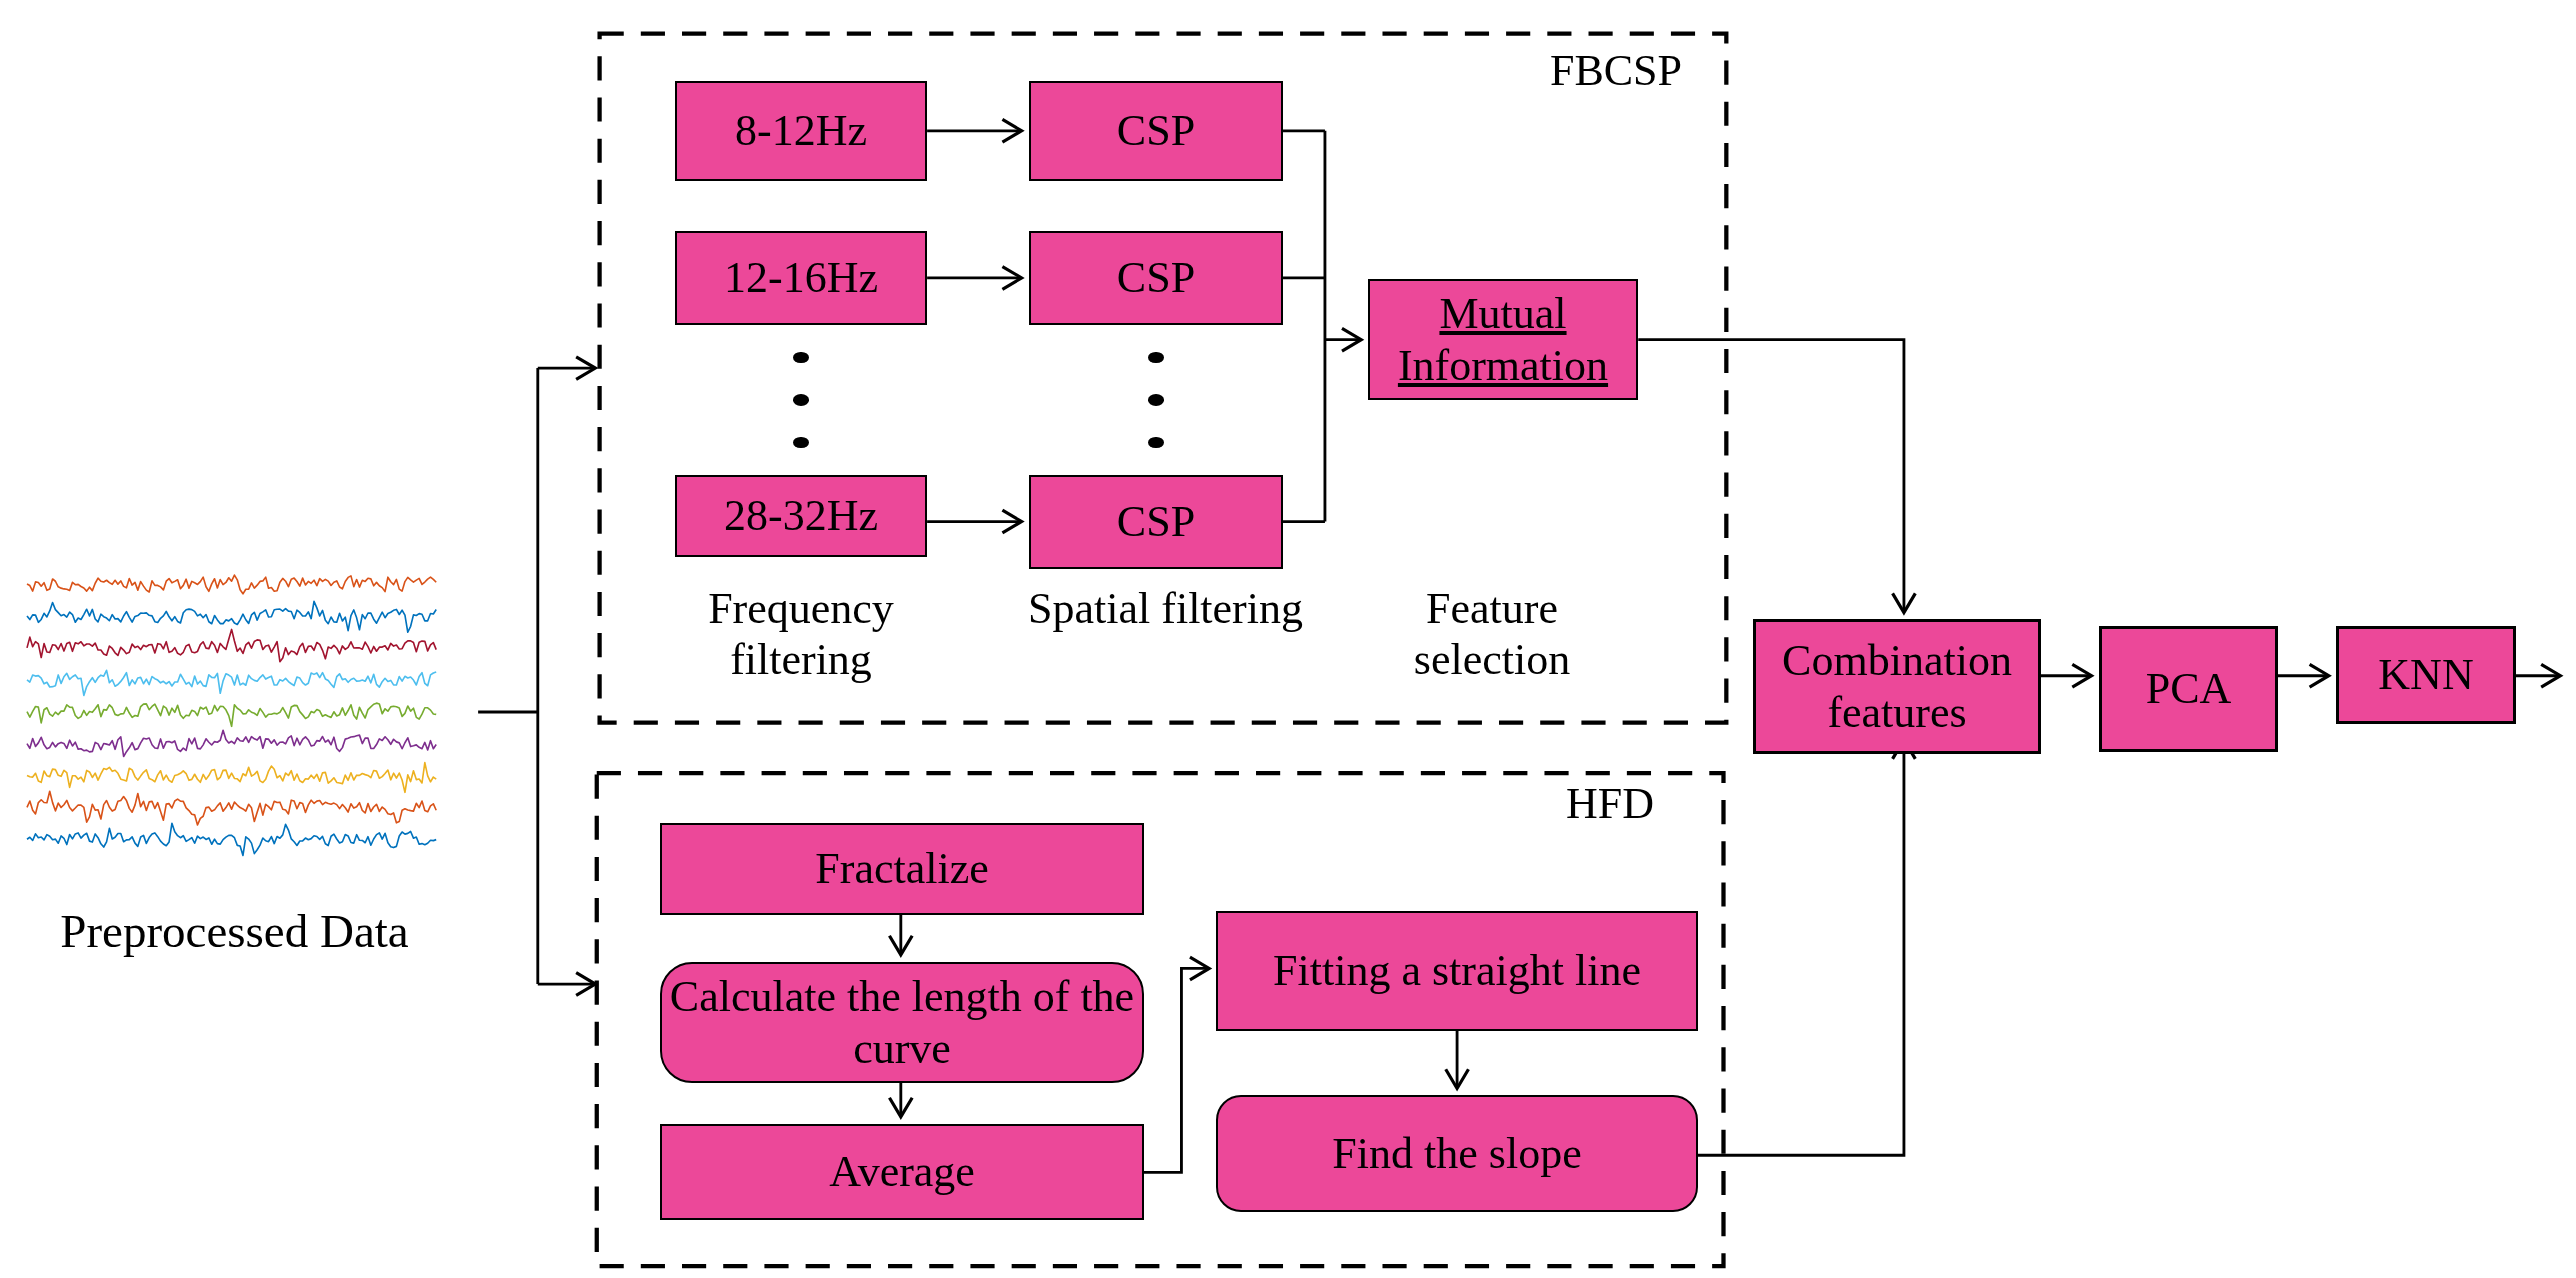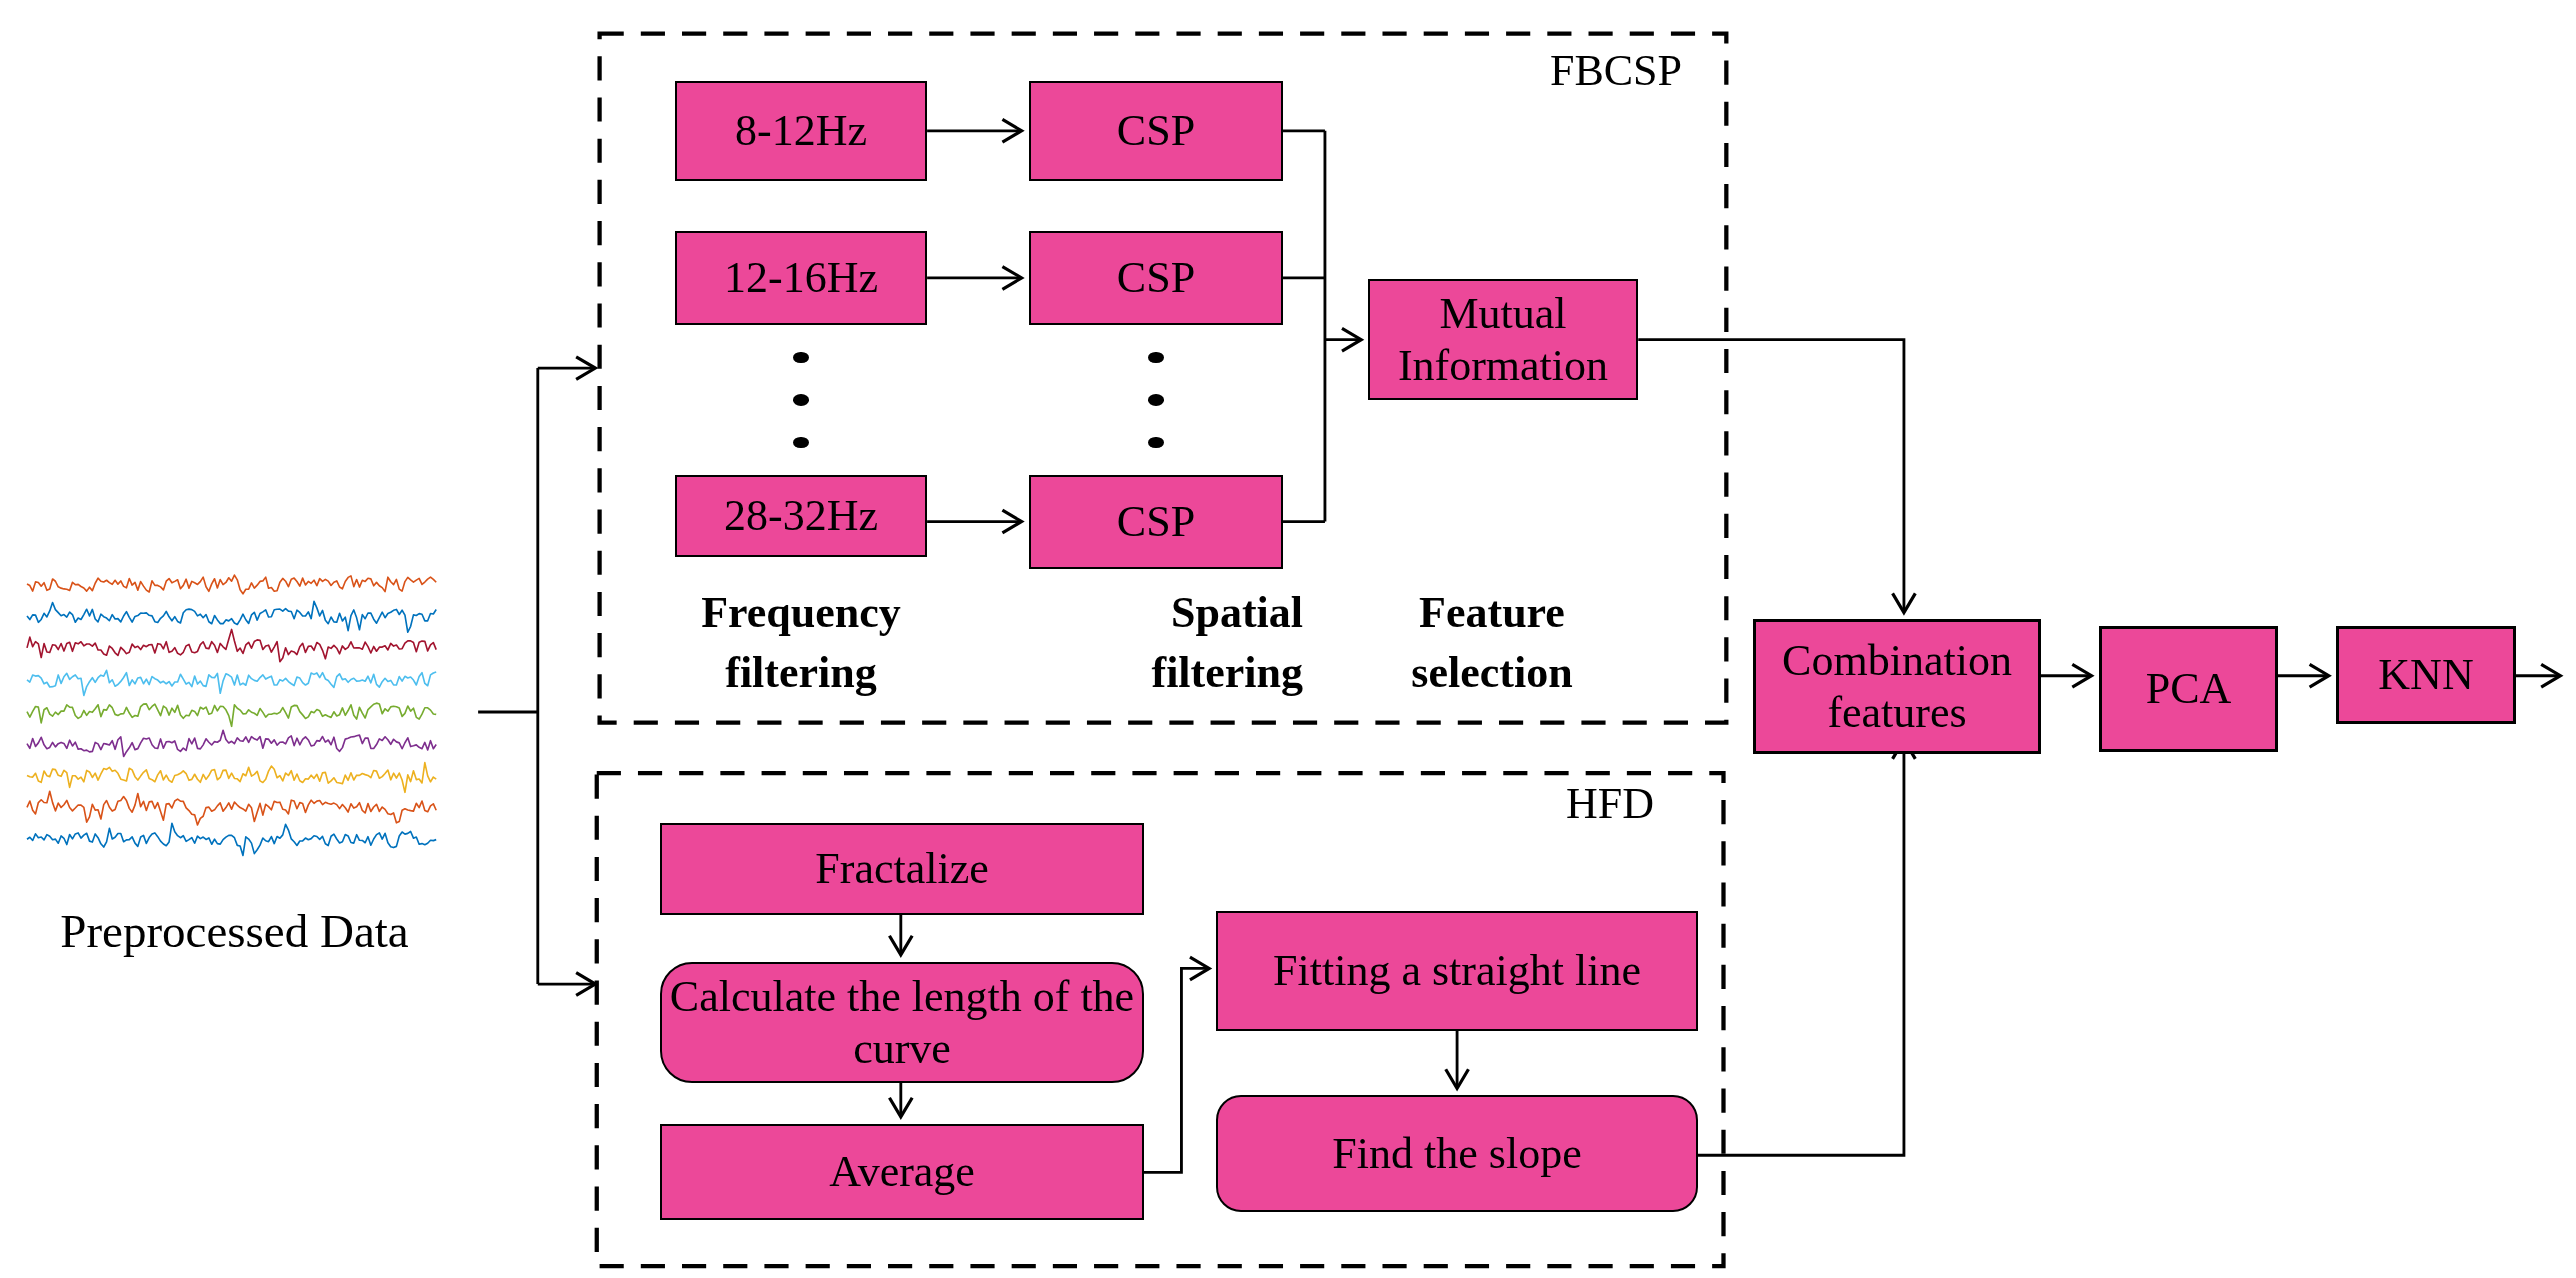--- a/index.html
+++ b/index.html
@@ -4,21 +4,21 @@
 <style>
   html,body{margin:0;padding:0;background:#ffffff;}
   body{width:2576px;height:1279px;overflow:hidden;
        font-family:"Liberation Serif","DejaVu Serif",serif;color:#000;}
   #canvas{position:relative;width:2576px;height:1279px;background:#fff;}
   #wires{position:absolute;left:0;top:0;}
   .box{position:absolute;box-sizing:border-box;border:2.8px solid #000;background:#ec4899;
        display:flex;align-items:center;justify-content:center;text-align:center;
        font-size:44px;line-height:1.18;}
   .box.bold5{border-width:3.6px;}
-  .lbl{position:absolute;text-align:center;font-size:44px;line-height:60px;font-weight:bold;}
+  .lbl{position:absolute;text-align:center;font-size:44px;line-height:51px;}
   .grouplbl{position:absolute;font-size:44px;line-height:45px;text-align:center;}
   .caption{position:absolute;text-align:center;font-size:47px;}
   .dots{position:absolute;display:flex;flex-direction:column;align-items:center;gap:31px;}
   .dot{width:15.6px;height:11.4px;background:#000;border-radius:50%;}
 </style>
 </head>
 <body>
 
 <div id="canvas">
 
@@ -104,21 +104,21 @@
     <span class="dot"></span>
     <span class="dot"></span>
     <span class="dot"></span>
   </div>
   <div class="dots" style="left:1148px;top:352px;">
     <span class="dot"></span>
     <span class="dot"></span>
     <span class="dot"></span>
   </div>
 
-  <div class="box" style="left:1368px;top:279px;width:270px;height:121px;">
+  <div class="box" style="left:1368px;top:279px;width:270px;height:121px;text-decoration:underline;">
     <span>Mutual Information</span>
   </div>
 
   <div class="lbl" style="left:659px;top:583px;width:284px;">Frequency filtering</div>
   <div class="lbl" style="left:1019px;top:583px;width:284px;text-align:right;">Spatial filtering</div>
   <div class="lbl" style="left:1350px;top:583px;width:284px;">Feature selection</div>
 
   <div class="grouplbl" style="left:1521px;top:781px;width:178px;">HFD</div>
 
   <div class="box" style="left:660px;top:823px;width:484px;height:92px;">

